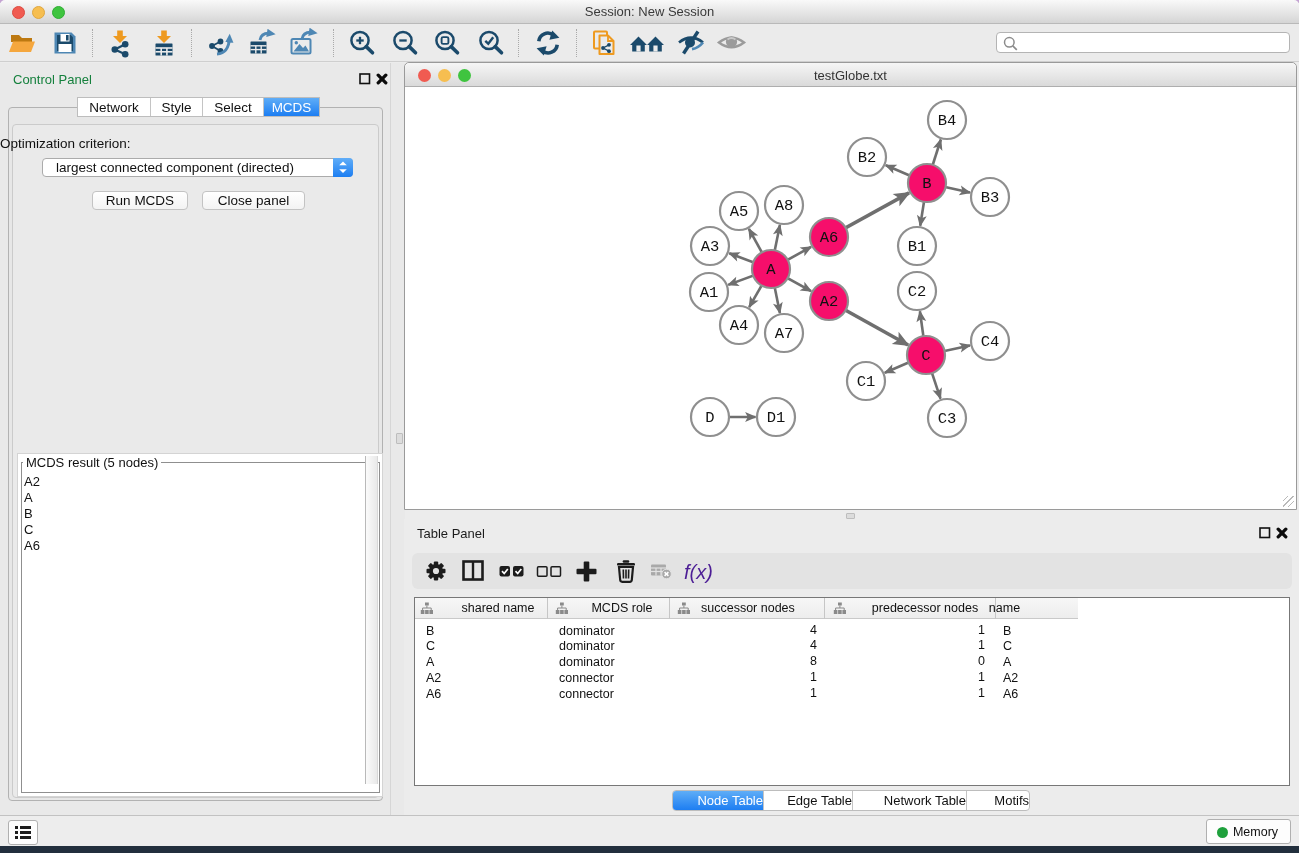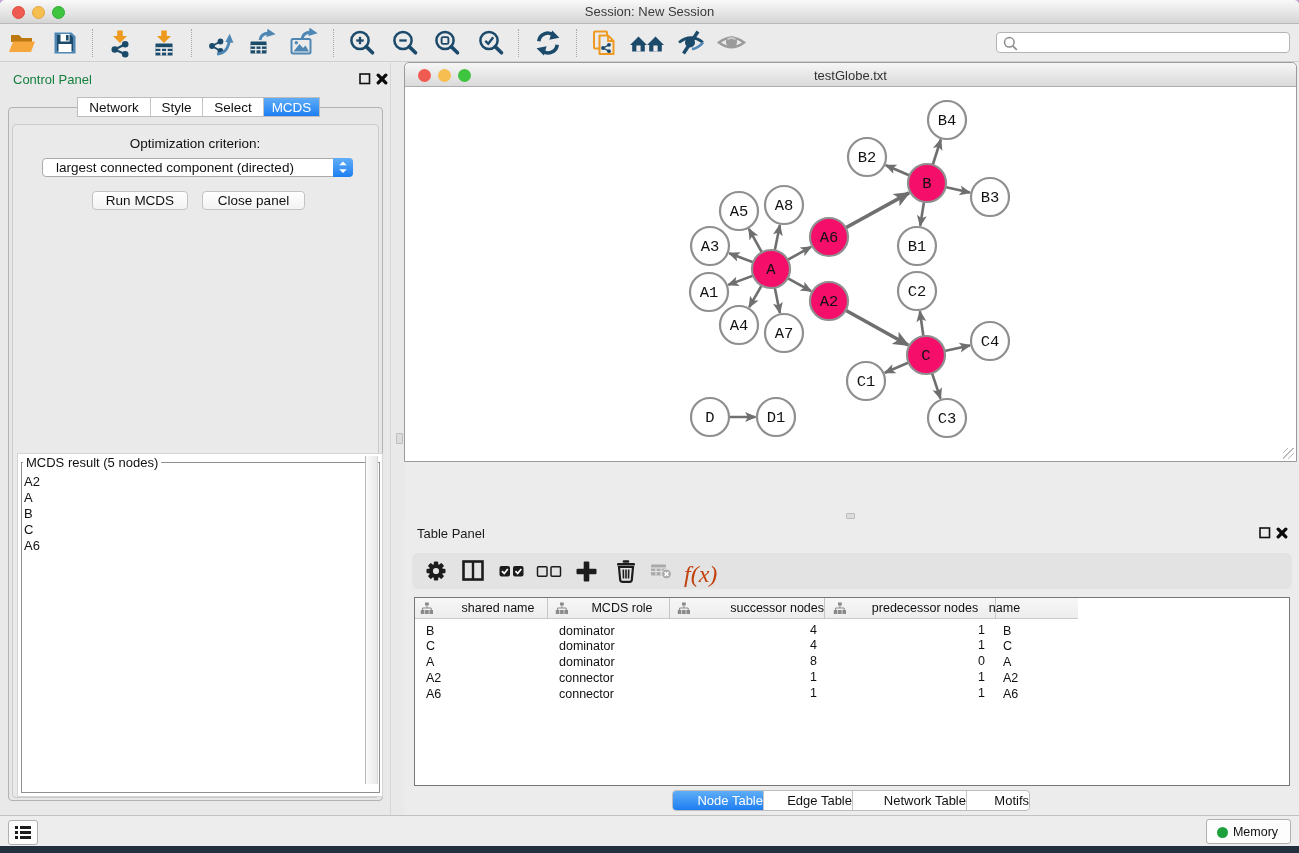--- a/index.html
+++ b/index.html
@@ -15,35 +15,35 @@
 .tsep{position:absolute;top:5px;height:28px;width:0;border-left:1px dotted #a9a9a9}
 #searchbox{left:996px;top:8px;width:294px;height:21px;background:#fff;border:1px solid #b4b4b4;border-radius:4px}
 
 #cpanel{left:0;top:63px;width:390px;height:752px;background:#e9e9e9}
 #cp-title{left:13px;top:9px;font-size:13px;color:#15803d}
 #cp-group{left:8px;top:44px;width:375px;height:694px;border:1px solid #b2b2b2;border-radius:4px;background:#e7e7e7}
 #cp-inner{left:12px;top:61px;width:367px;height:674px;border:1px solid #cbcbcb;border-radius:4px;background:#eaeaea}
 #tabs{left:77px;top:34px;height:20px;display:flex;border:1px solid #bdbdbd;border-radius:0;background:#fff;overflow:hidden}
 #tabs div{font-size:13.5px;color:#111;text-align:center;line-height:19px;border-right:1px solid #c4c4c4}
 #tabs div:last-child{border-right:none;background:linear-gradient(#5fadf7,#1d7ef2);color:#fff}
-#optlabel{left:0;top:73px;width:390px;text-align:center;font-size:13.5px;color:#111}
+#optlabel{left:0;top:73px;width:390px;text-align:left;font-size:13.5px;color:#111}
 #dropdown{left:42px;top:95px;width:311px;height:19px;background:#fff;border:1px solid #ababab;border-radius:4px}
 #dropdown span{position:absolute;left:13px;top:1px;font-size:13.5px;color:#111}
 #ddspin{position:absolute;right:-1px;top:-1px;width:20px;height:19px;border-radius:0 4px 4px 0;background:linear-gradient(#61aef8,#1d7ef2)}
 .btn{position:absolute;height:19px;background:linear-gradient(#ffffff,#f3f3f3);border:1px solid #c3c3c3;border-radius:4px;font-size:13.5px;color:#111;text-align:center;line-height:17px}
 #mcdsbox{left:17px;top:390px;width:366px;height:344px;background:#fff;border:1px solid #d4d4d4}
 #mcdsfs{left:3px;top:8px;width:359px;height:331px;border:1px solid #8f8f8f}
 #mcdslegend{left:5px;top:1px;background:#fff;padding:0 3px;font-size:13px;color:#111}
 #mcdslist{left:6px;top:20px;font-size:13px;color:#111;line-height:16px}
 #mcdssb{right:4px;top:2px;width:13px;height:328px;background:linear-gradient(90deg,#fbfbfb,#e9e9e9);border-left:1px solid #b9b9b9;border-right:1px solid #d8d8d8}
 
 #vdiv{left:390px;top:63px;width:15px;height:752px;background:#e9e9e9;border-left:1px solid #d6d6d6}
 #vdivh{left:396px;top:433px;width:7px;height:11px;background:#dcdcdc;border:1px solid #bdbdbd;border-radius:1px}
 
-#netwin{left:404px;top:62px;width:893px;height:400px;border:1px solid #9a9a9a;border-radius:5px 5px 0 0;background:#fff}
+#netwin{left:404px;top:62px;width:893px;height:448px;border:1px solid #9a9a9a;border-radius:5px 5px 0 0;background:#fff}
 #nettitle{left:0;top:0;width:891px;height:24px;background:linear-gradient(#f6f6f6,#dadada);border-bottom:1px solid #aeaeae;border-radius:5px 5px 0 0}
 #nettitle .t1{left:13px;background:#f05b51}
 #nettitle .t2{left:33px;background:#f6be50}
 #nettitle .t3{left:53px;background:#3fc43f}
 #nettext{left:0;top:5px;width:891px;text-align:center;font-size:13px;color:#333}
 #netgrip{right:2px;bottom:2px;width:11px;height:11px;background:
  repeating-linear-gradient(135deg,transparent 0 3px,#b9b9b9 3px 4px)}
 #hdivh{left:846px;top:513px;width:9px;height:6px;background:#dcdcdc;border:1px solid #bdbdbd;border-radius:1px}
 
 #tpanel{left:404px;top:519px;width:895px;height:296px;background:#ececec}
@@ -388,21 +388,21 @@
           <line x1="1" y1="10.5" x2="16" y2="10.5"></line>
           <line x1="6" y1="7" x2="6" y2="14.5"></line>
           <line x1="11" y1="7" x2="11" y2="14.5"></line>
         </g>
 <circle cx="16.5" cy="13" r="4.8" fill="#a9a9a9" stroke="#e3e3e3" stroke-width="1"></circle>
 <g stroke="#fff" stroke-width="1.5">
           <line x1="14.6" y1="11.1" x2="18.4" y2="14.9"></line>
           <line x1="18.4" y1="11.1" x2="14.6" y2="14.9"></line>
         </g>
       </svg>
-<div class="abs" style="left:272px;top:8px;font-family:Liberation Serif, serif;font-style:italic;font-size:24px;color:#c2410c">f(x)</div>
+<div class="abs" style="left:272px;top:8px;font-family:Liberation Sans, sans-serif;font-style:italic;font-size:20px;color:#4c1d95">f(x)</div>
 </div>
 <div class="abs" id="tbl">
 <div class="abs" id="tbl-head">
 <div class="hsep" style="left:132px"></div>
 <div class="hsep" style="left:254px"></div>
 <div class="hsep" style="left:409px"></div>
 <div class="hsep" style="left:580px"></div>
 <svg class="ic" style="left:5px;top:4px" width="14" height="13">
           <g fill="#8a8a8a">
             <rect x="5" y="0.5" width="3.8" height="3"></rect>
@@ -431,21 +431,21 @@
           <g fill="#8a8a8a">
             <rect x="5" y="0.5" width="3.8" height="3"></rect>
             <rect x="0.8" y="8" width="3.6" height="4"></rect>
             <rect x="5.1" y="8" width="3.6" height="4"></rect>
             <rect x="9.4" y="8" width="3.6" height="4"></rect>
           </g>
 <g stroke="#8a8a8a" stroke-width="1" fill="none">
             <path d="M6.9 3.5 V6 M2.6 8 V6 H11.2 V8"></path>
           </g>
         </svg>
-<div class="hcell" style="left:286px;width:123px;text-align:right">successor nodes</div>
+<div class="hcell" style="left:286px;width:123px;text-align:left">successor nodes</div>
 <svg class="ic" style="left:418px;top:4px" width="14" height="13">
           <g fill="#8a8a8a">
             <rect x="5" y="0.5" width="3.8" height="3"></rect>
             <rect x="0.8" y="8" width="3.6" height="4"></rect>
             <rect x="5.1" y="8" width="3.6" height="4"></rect>
             <rect x="9.4" y="8" width="3.6" height="4"></rect>
           </g>
 <g stroke="#8a8a8a" stroke-width="1" fill="none">
             <path d="M6.9 3.5 V6 M2.6 8 V6 H11.2 V8"></path>
           </g>

